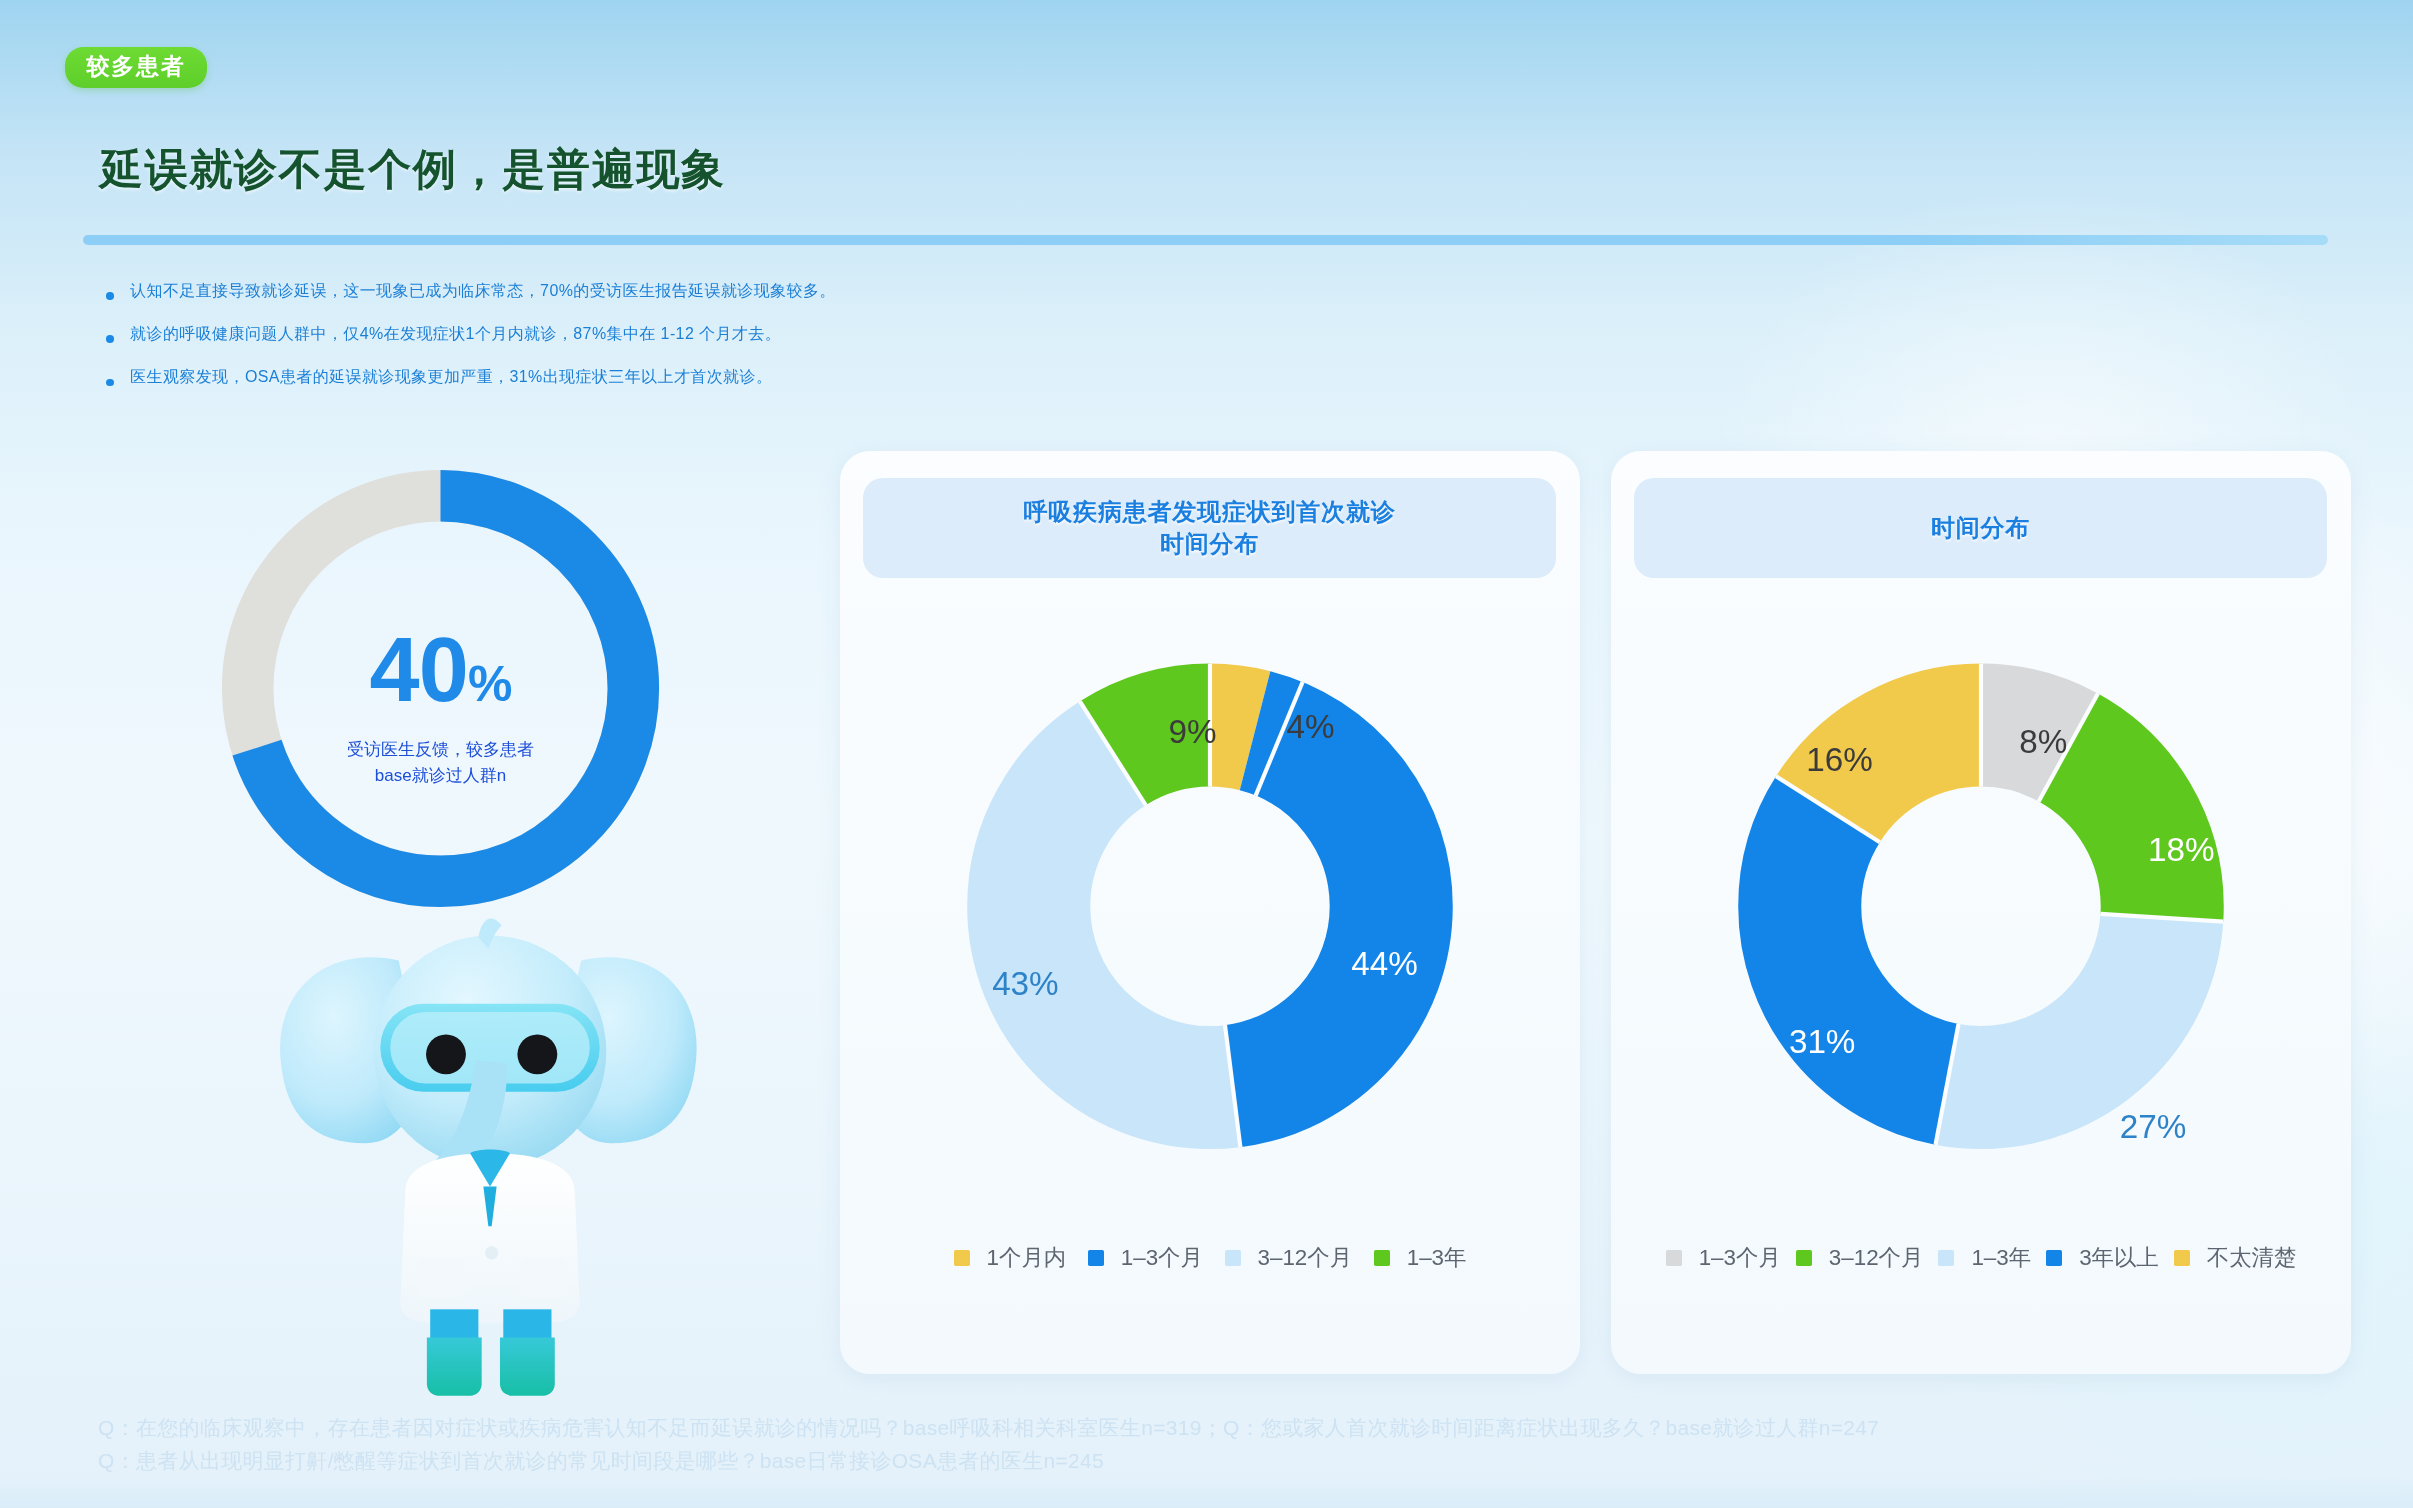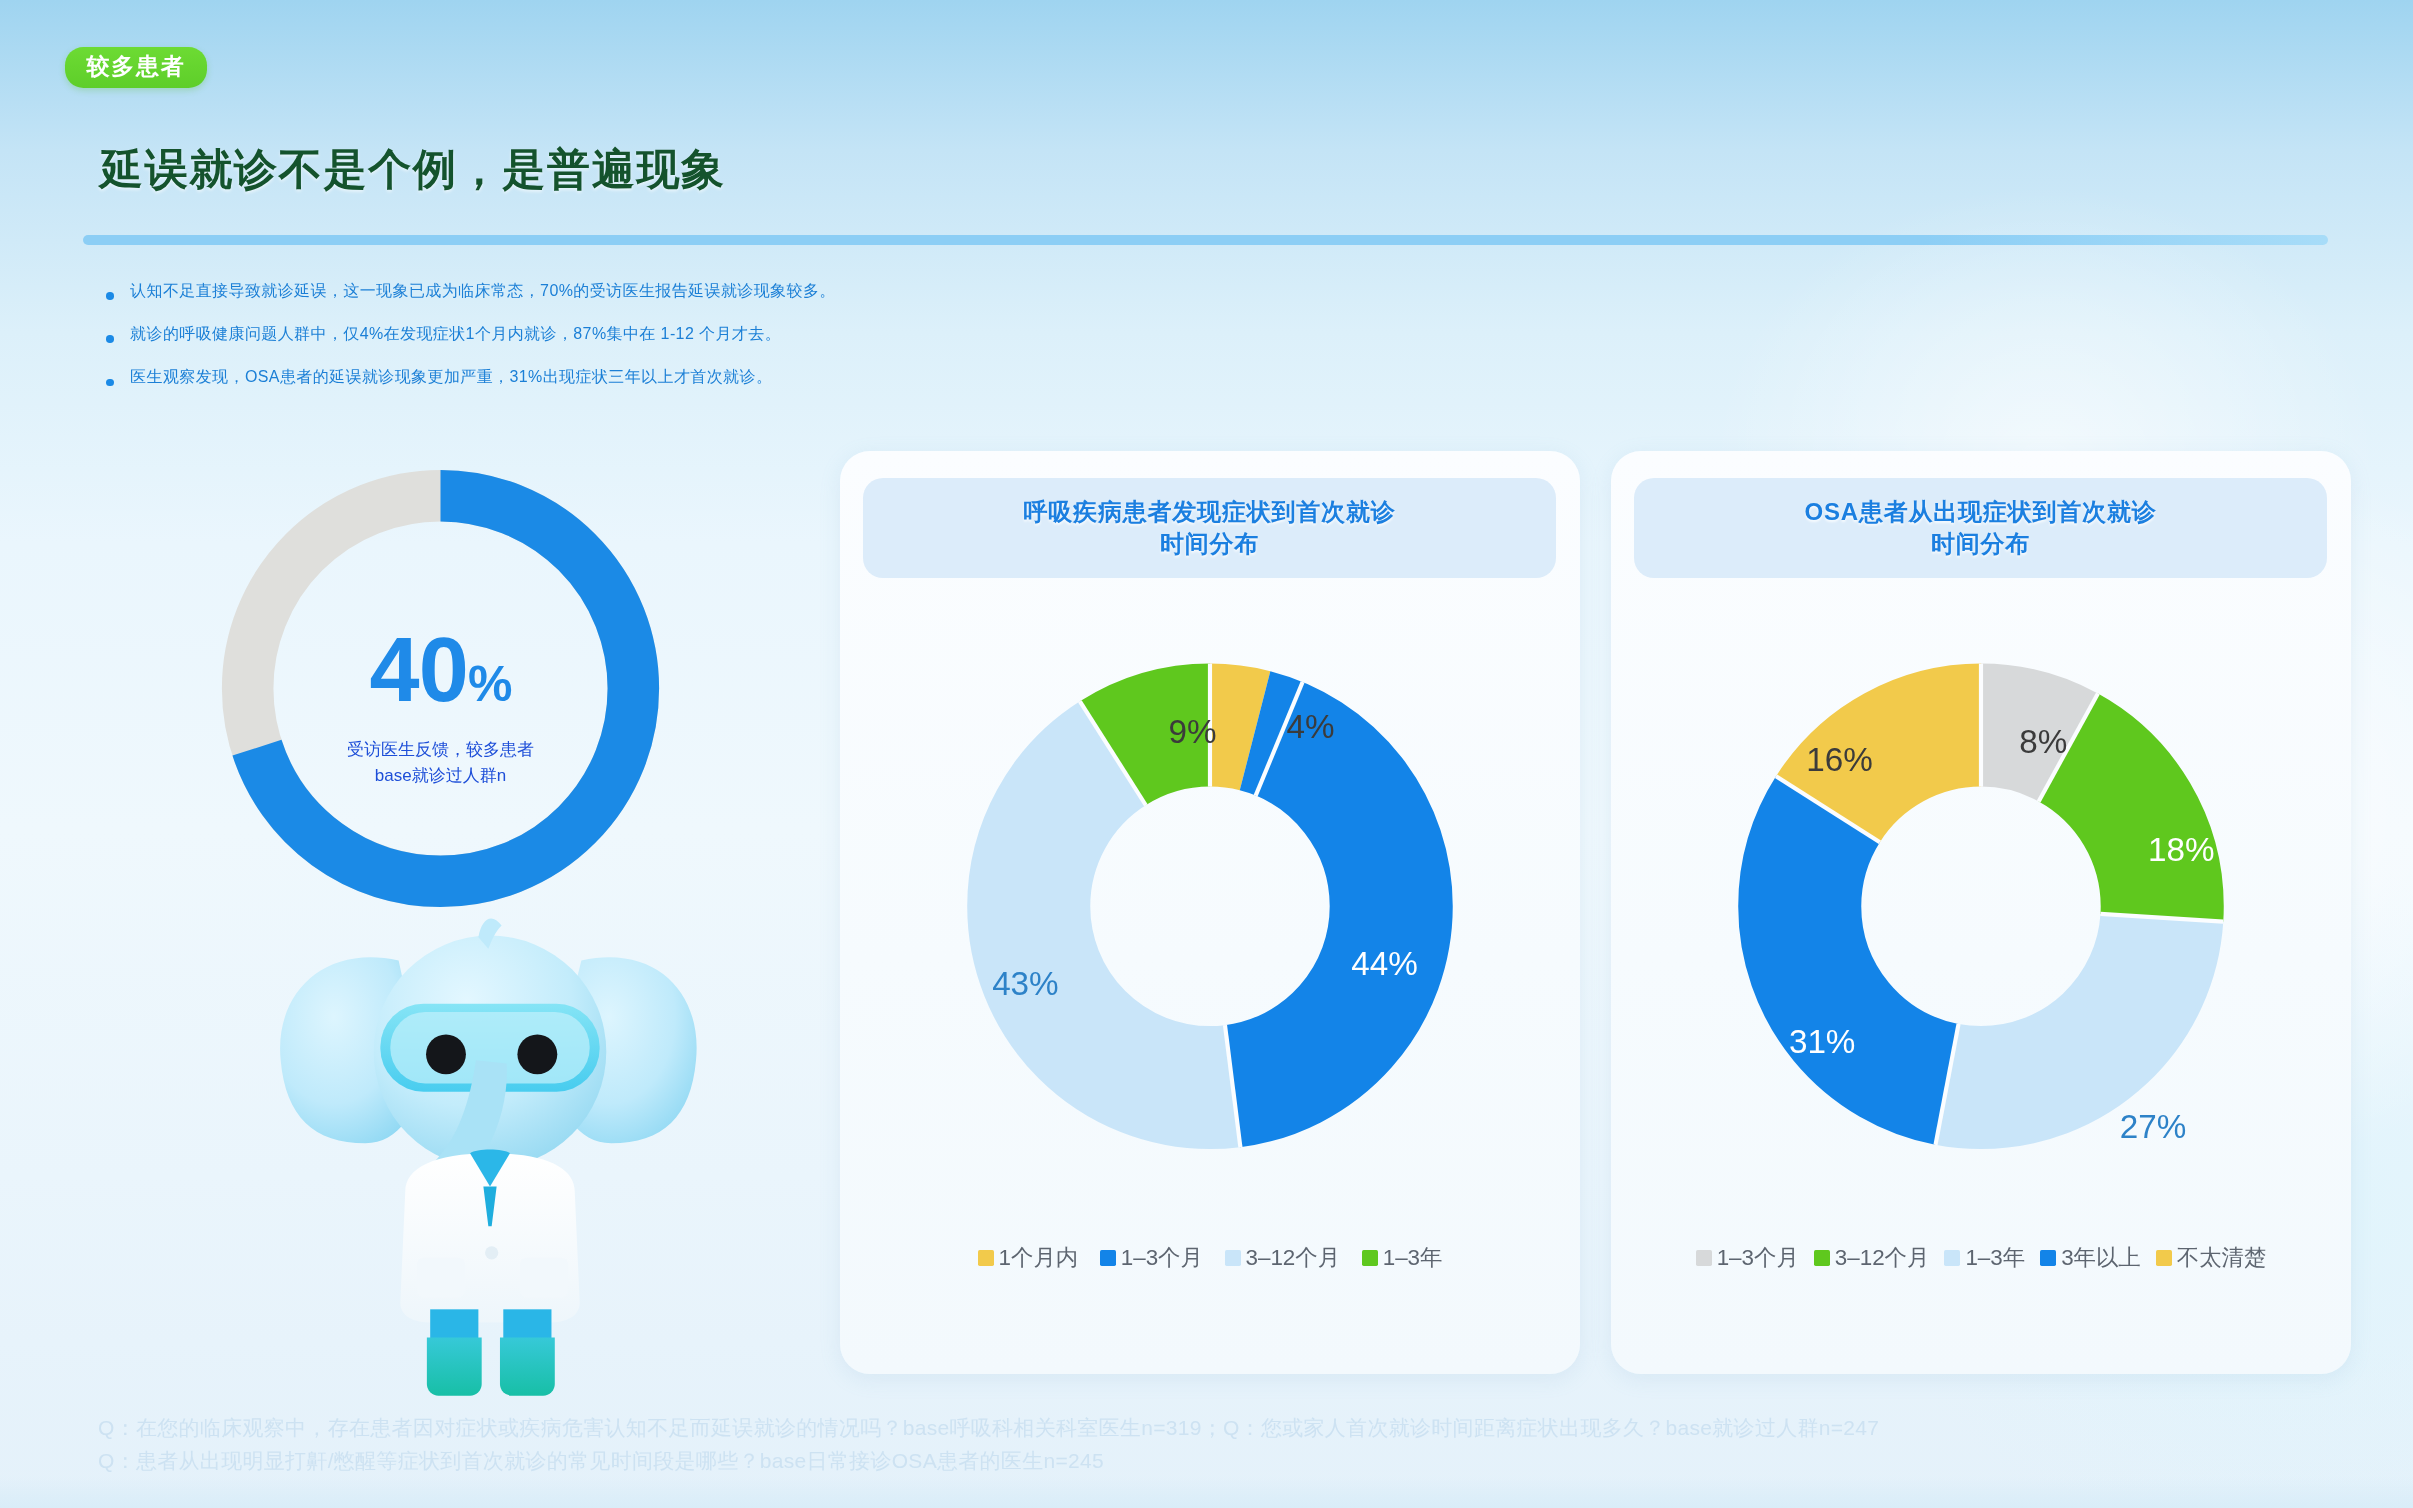--- a/index.html
+++ b/index.html
@@ -79,21 +79,21 @@
   }
   .donut-wrap { position:absolute; left:0; top:166px; width:740px; height:607px; }
 
   
   .legend {
     position:absolute; left:0; bottom:101px; width:740px;
     display:flex; align-items:center; justify-content:center; gap:21.6px;
     flex-wrap:nowrap;
   }
   .legend.tight { gap:15px; }
-  .lg-item { display:flex; align-items:center; gap:5px; }
+  .lg-item { display:flex; align-items:center; gap:17px; }
   .lg-sw { width:16px; height:16px; border-radius:1.7px; flex:none; }
   .lg-lb { color:#5d6570; font-size:22.4px; white-space:nowrap; }
 
   
   .footnotes { position:absolute; left:98px; top:1412px; width:2245px; }
   .fn { color:#cde2f2; font-size:21px; line-height:1.55; letter-spacing:0.3px; white-space:nowrap; }
 
   .bottom-strip {
     position:absolute; left:0; bottom:0; width:2413px; height:32px;
     background:linear-gradient(180deg, rgba(222,240,250,0) 0%, rgba(215,236,248,.85) 100%);
@@ -239,21 +239,20 @@
     <div class="lg-item">
       <span class="lg-sw" style="background:#5fc81e"></span>
       <span class="lg-lb">1–3年</span>
     </div>
   </div>
 </div>
 
 <div class="card right">
   <div class="card-head">
     <div class="ht">
-      <div>OSA患者从出现症状到首次就诊</div>
       <div>时间分布</div>
     </div>
   </div>
 
   <div class="donut-wrap">
     <svg viewBox="0 0 890 730">
       <g transform="translate(445,348)">
 
         <circle r="218" fill="none" stroke="#d7d9da" stroke-width="148" stroke-dasharray="109.6 1260.1" stroke-dashoffset="0" transform="rotate(-90)"></circle>
 

